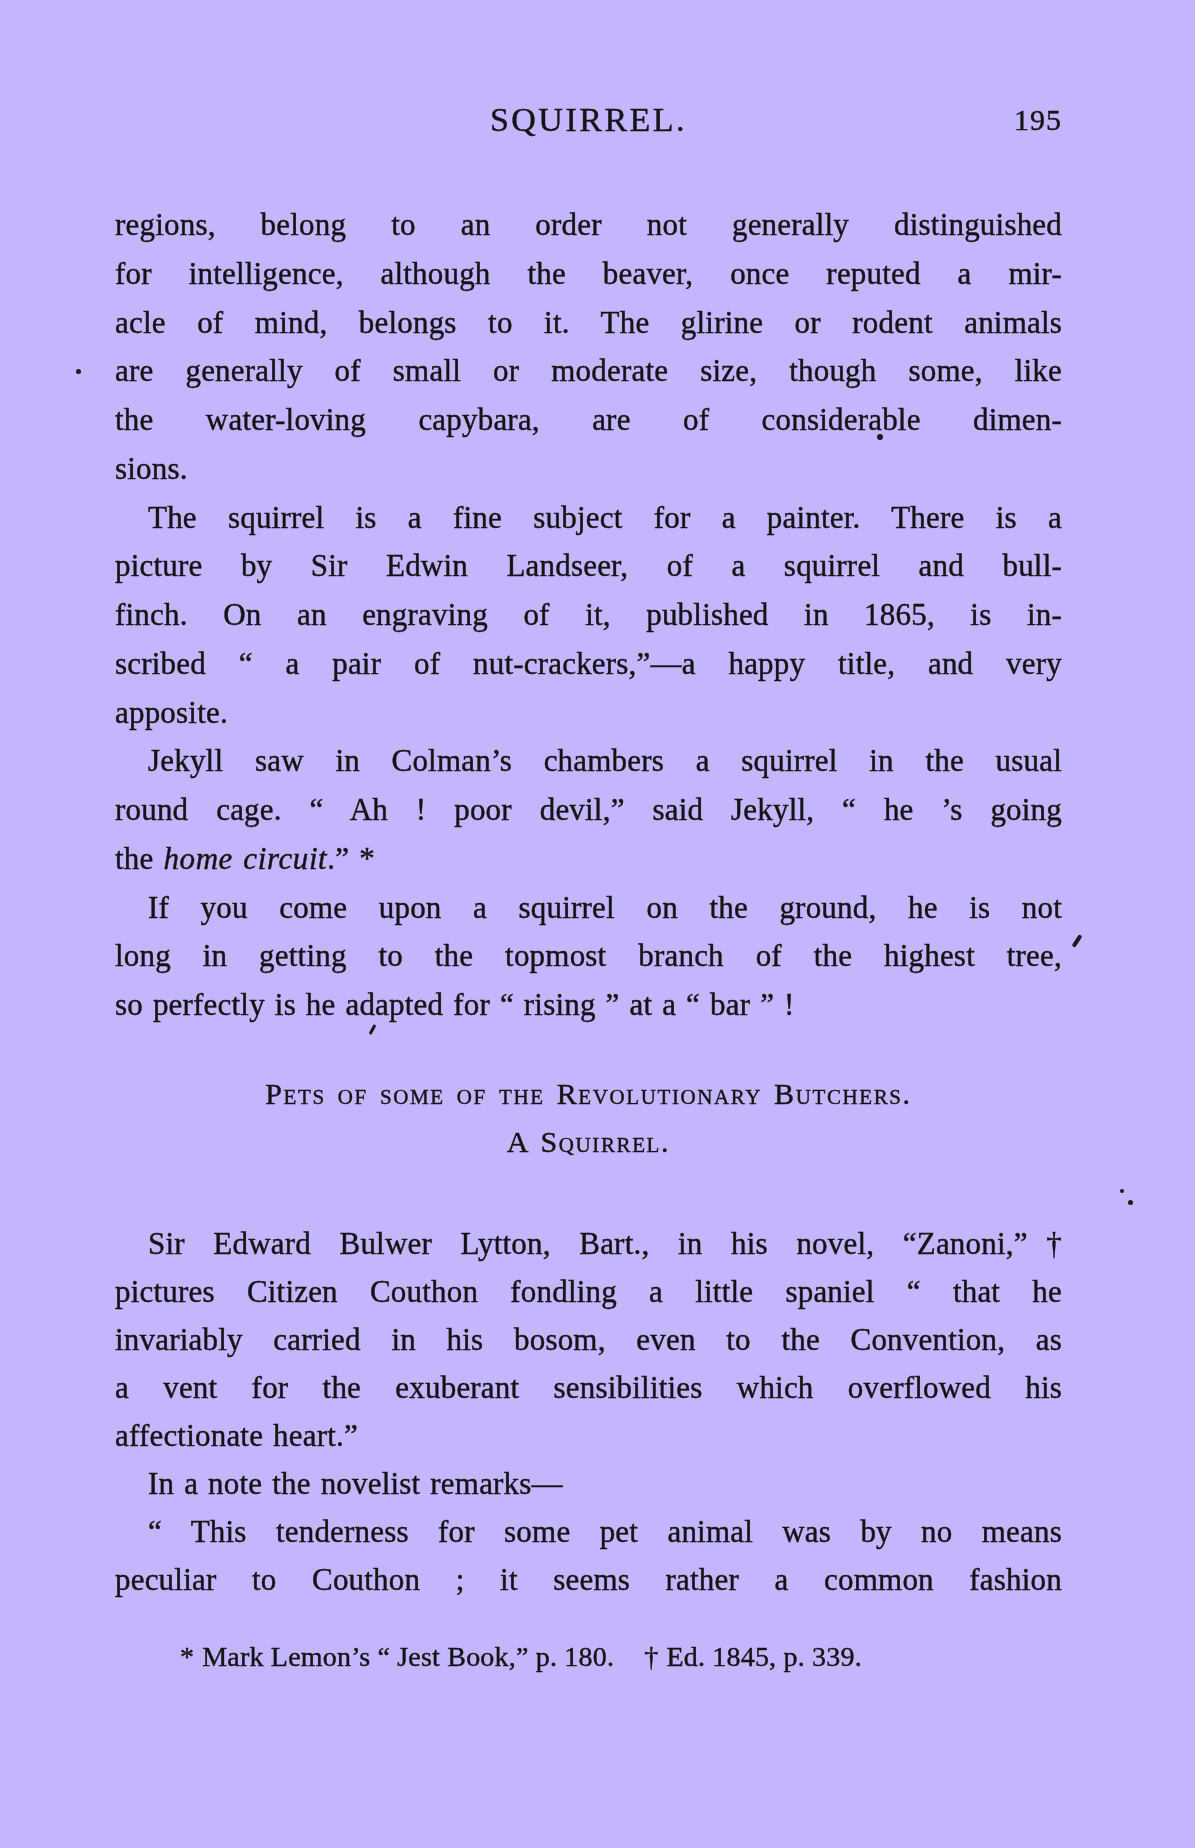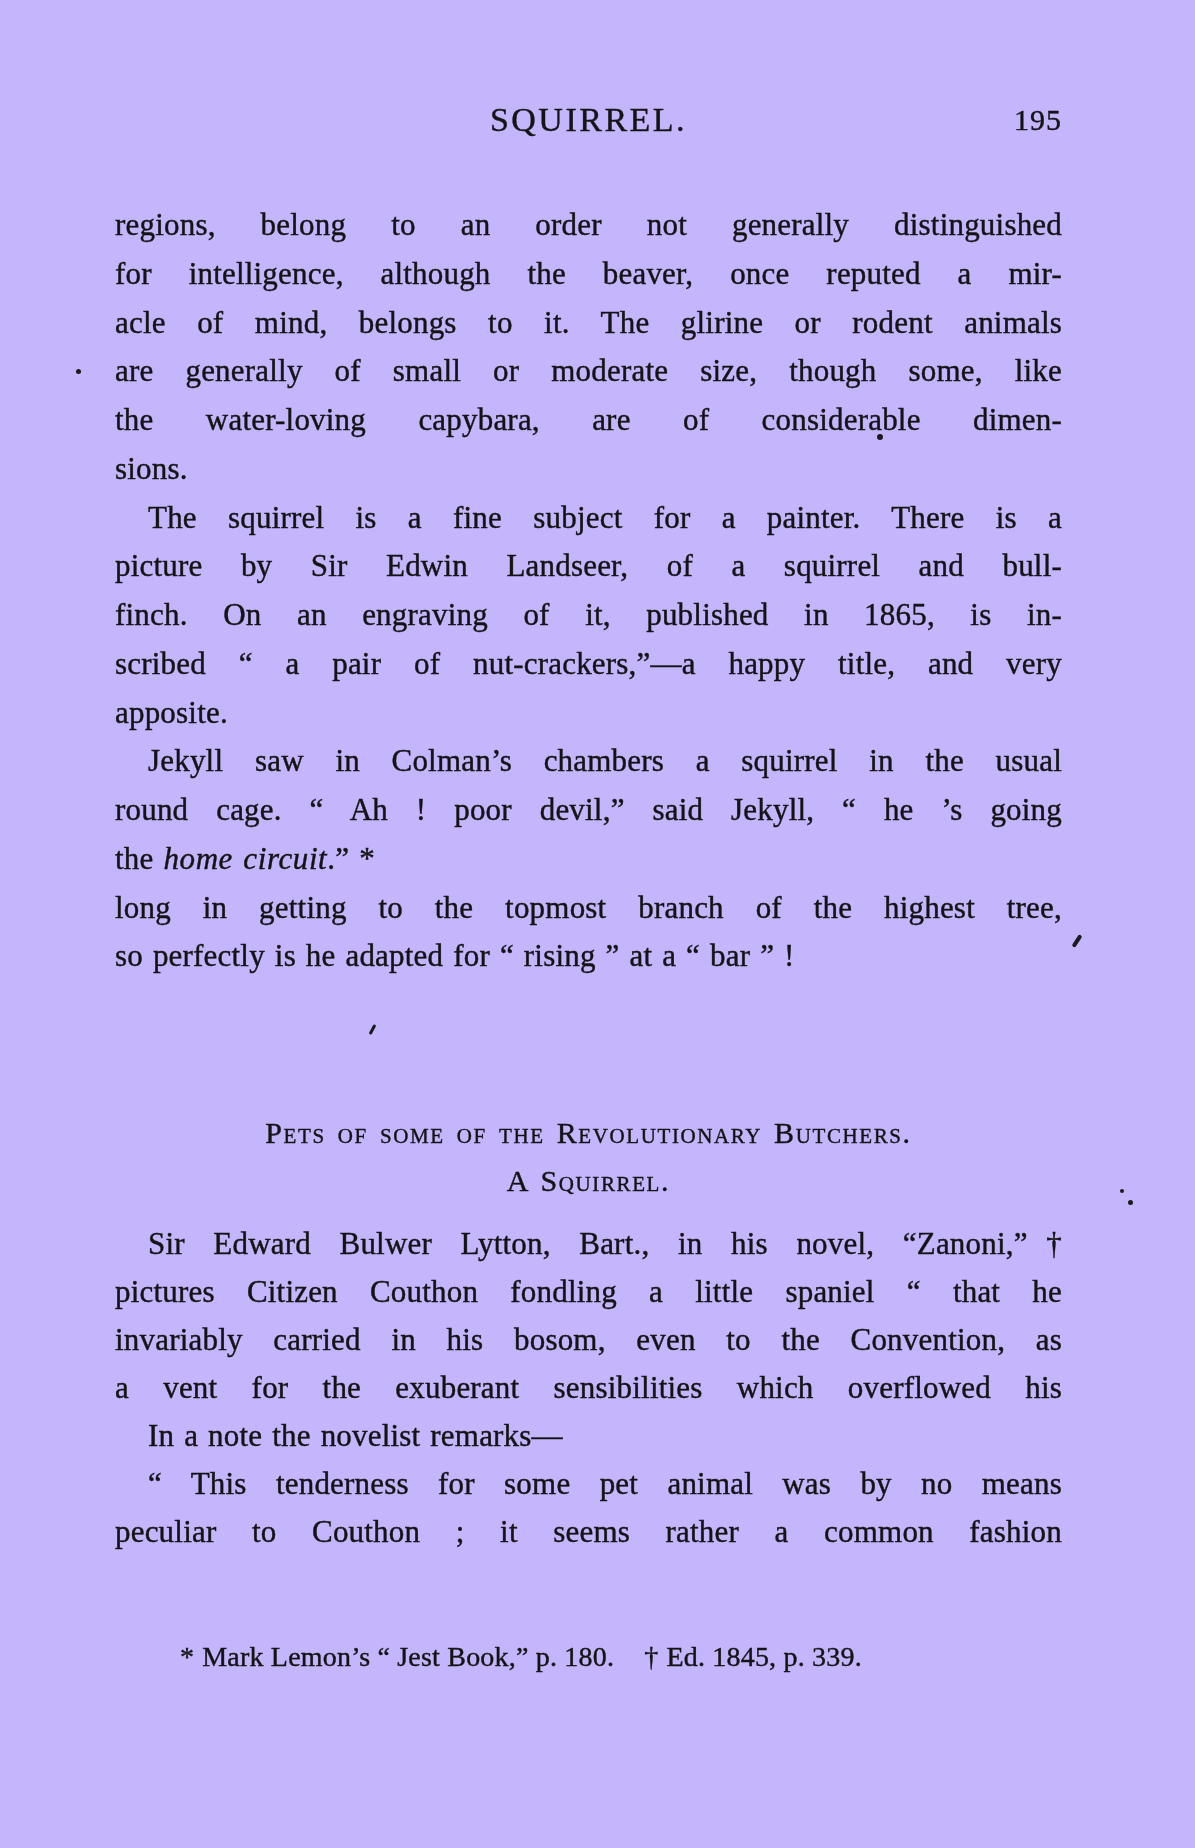--- a/index.html
+++ b/index.html
@@ -39,21 +39,20 @@
   #body2 { top:1197px; }
   #body2 .ln { height:48px; line-height:48px; }
   .ln { white-space:normal; }
   .j { text-align:justify; text-align-last:justify; }
   .i { padding-left:33px; }
   em { letter-spacing:0.6px; }
   
   .heading-block {
     position:absolute; left:115px; width:947px; top:1070px;
     text-align:center;
-    margin-top:39px;
   }
   .heading-line {
     font-variant:small-caps;
     font-size:30px; line-height:48px; height:48px;
     letter-spacing:1.6px; word-spacing:3px;
   }
   
   .footnote {
     position:absolute; left:128px; width:947px; top:1639px;
     font-size:28px; line-height:36px;
@@ -91,34 +90,36 @@
     <div class="ln j i">The squirrel is a fine subject for a painter.  There is a</div>
     <div class="ln j">picture by Sir Edwin Landseer, of a squirrel and bull-</div>
     <div class="ln j">finch.  On an engraving of it, published in 1865, is in-</div>
     <div class="ln j">scribed “ a pair of nut-crackers,”—a happy title, and very</div>
     <div class="ln">apposite.</div>
     <div class="ln j i">Jekyll saw in Colman’s chambers a squirrel in the usual</div>
     <div class="ln j">round cage.  “ Ah ! poor devil,” said Jekyll, “ he ’s going</div>
     <div class="ln">
       <span>the </span><em>home circuit</em><span>.” *</span>
     </div>
+    <div class="ln j i">If you come upon a squirrel on the ground, he is not</div>
     <div class="ln j">long in getting to the topmost branch of the highest tree,</div>
     <div class="ln">so perfectly is he adapted for “ rising ” at a “ bar ” !</div>
   </div>
 
   <div class="heading-block">
     <div class="heading-line">Pets of some of the Revolutionary Butchers.</div>
     <div class="heading-line">A Squirrel.</div>
   </div>
 
   <div class="body-block" id="body2">
     <div class="ln j i">Sir Edward Bulwer Lytton, Bart., in his novel, “Zanoni,”†</div>
     <div class="ln j">pictures Citizen Couthon fondling a little spaniel “ that he</div>
     <div class="ln j">invariably carried in his bosom, even to the Convention, as</div>
     <div class="ln j">a vent for the exuberant sensibilities which overflowed his</div>
+    <div class="ln">affectionate heart.”</div>
     <div class="ln i">In a note the novelist remarks—</div>
     <div class="ln j i">“ This tenderness for some pet animal was by no means</div>
     <div class="ln j">peculiar to Couthon ; it seems rather a common fashion</div>
   </div>
 
   <div class="footnote">
     <span class="fn-marker">*</span><span>Mark Lemon’s “ Jest Book,” p. 180.</span><span class="fn-marker gap">†</span><span>Ed. 1845, p. 339.</span>
   </div>
 
   <div class="art" id="art-a"></div>

